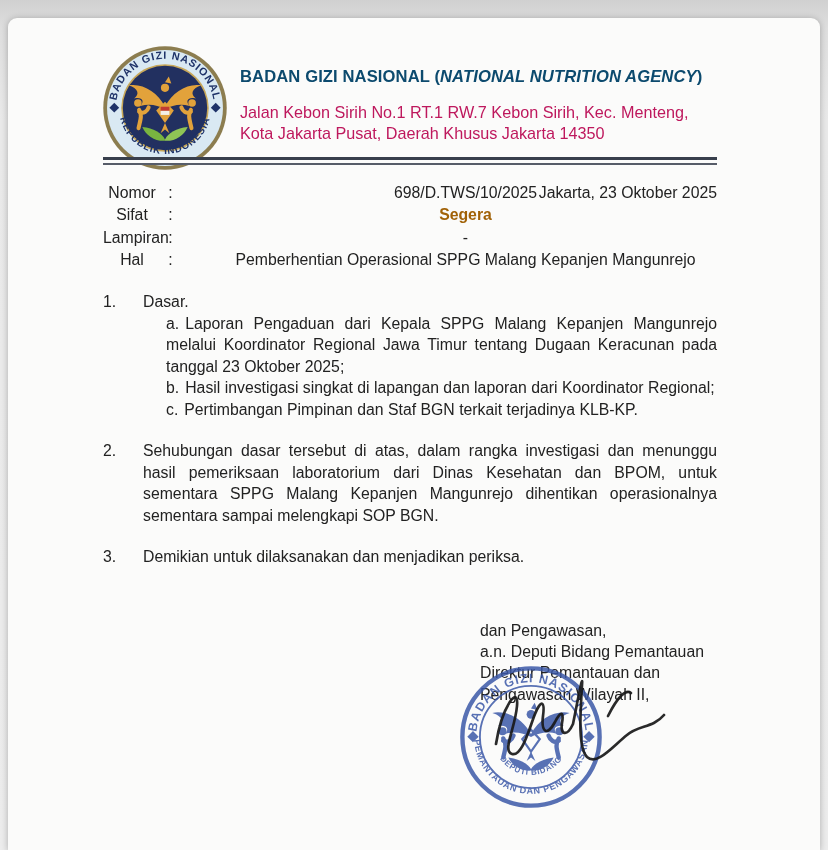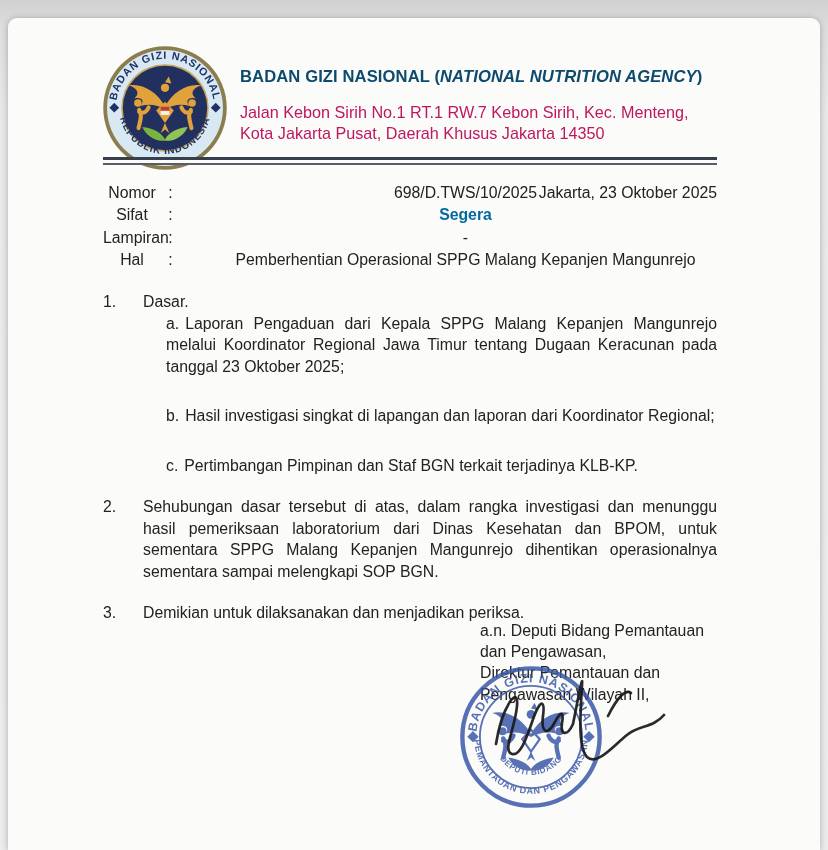--- a/index.html
+++ b/index.html
@@ -29,32 +29,32 @@
     left:95px;top:139px;width:614px;height:2.5px;
     border-top:3.5px solid #383f4c;border-bottom:2px solid #565c68;background:#fbfbfa;
   }
 
   
   .meta{left:95px;top:164px;width:614px;font-size:15.8px;line-height:22.4px;color:#222;}
   .mrow{display:flex;text-align:center;}
   .mlabel{width:58px;flex:none;}
   .mcolon{width:19px;flex:none;}
   .mval{flex:1;margin-left:34px;}
-  .bold{font-weight:bold;color:#0369a1;}
+  .bold{font-weight:bold;color:#a16207;}
   .date{position:absolute;right:0;top:0;}
 
   
   .bodytext{left:95px;top:273px;width:614px;font-size:15.8px;line-height:21.5px;color:#222;}
   .item{display:flex;}
   .item + .item{margin-top:20px;}
   .num{width:40px;flex:none;}
   .itext{flex:1;}
   .subp{margin-left:23px;text-align:justify;text-align-last:left;}
   .subp .mk{padding-right:6px;}
-  .nowrap{white-space:nowrap;margin-top:28px;}
+  .nowrap{white-space:nowrap;}
   .just{text-align:justify;text-align-last:left;}
 
   
   .closing{left:472px;top:602px;width:260px;font-size:15.8px;line-height:21.2px;color:#222;z-index:1;}
   .signame{left:472px;top:767px;width:260px;font-size:15.8px;color:#222;z-index:1;}
   .stamp{left:450px;top:646px;width:146px;height:146px;z-index:2;opacity:.84;}
   .sigink{left:458px;top:636px;width:218px;height:152px;z-index:3;}
 </style>
 </head>
 <body>
@@ -155,22 +155,22 @@
     </div>
 
     <div class="item">
       <span class="num">3.</span>
       <div class="itext">Demikian untuk dilaksanakan dan menjadikan periksa.</div>
     </div>
 
   </div>
 
   <div class="abs closing">
+    <div>dan Pengawasan,</div>
     <div>a.n. Deputi Bidang Pemantauan</div>
-    <div>dan Pengawasan,</div>
     <div>Direktur Pemantauan dan</div>
     <div>Pengawasan Wilayah II,</div>
   </div>
 
   <svg class="abs stamp" viewBox="0 0 200 200">
     <g stroke="#3a57a7" fill="none">
       <circle cx="100" cy="100" r="94" stroke-width="6"></circle>
       <circle cx="100" cy="100" r="70" stroke-width="2.5"></circle>
     </g>
     <path id="st-top" d="M 25,100 A 75,75 0 0 1 175,100" fill="none"></path>

